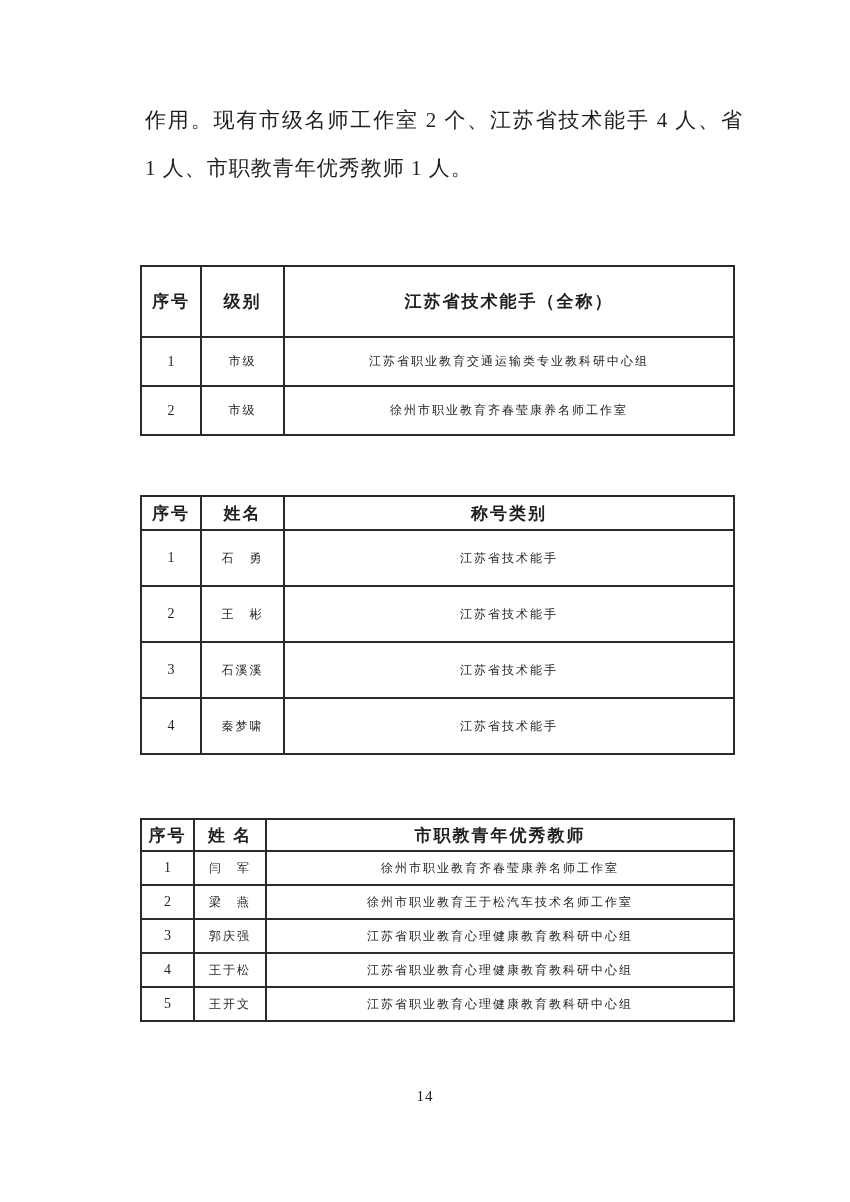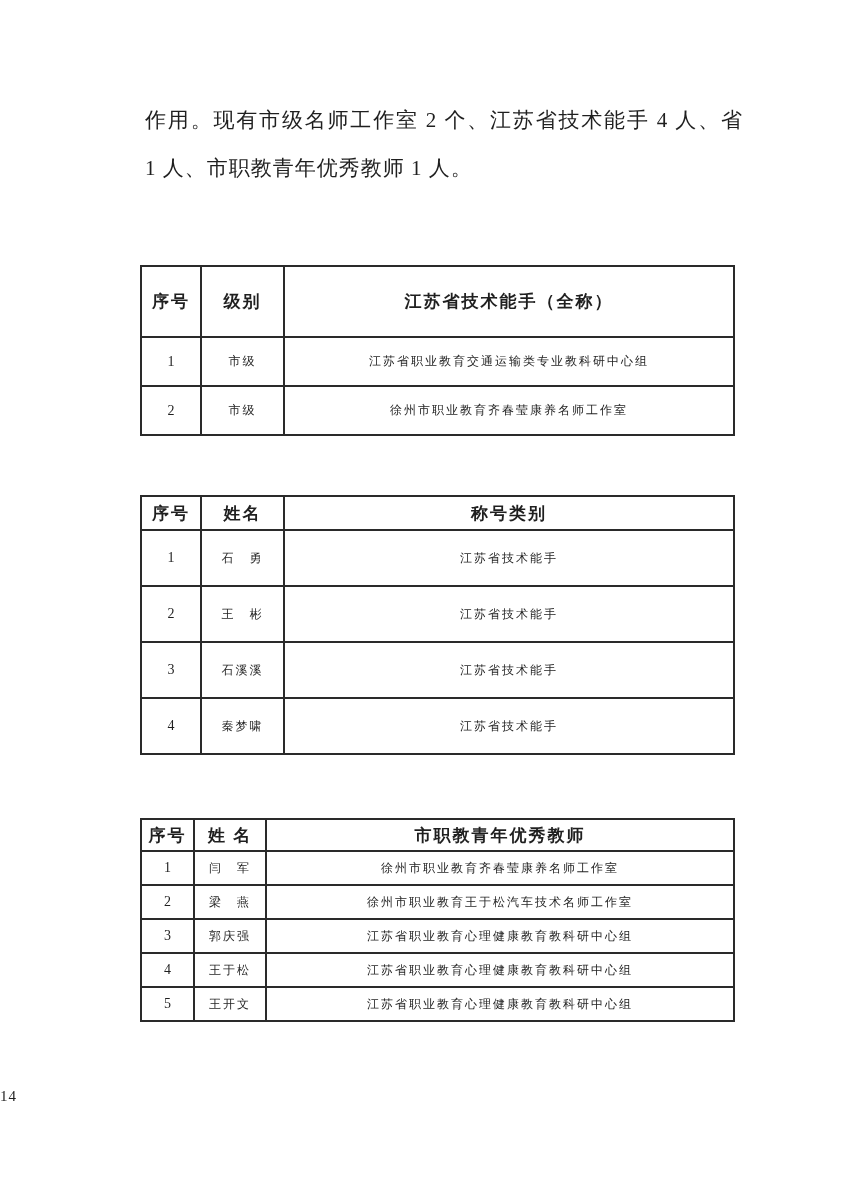--- a/index.html
+++ b/index.html
@@ -79,21 +79,21 @@
   #table-3 col.c2 { width: 72px; }
   #table-3 tr.hdr   { height: 32px; }
   #table-3 tr.row   { height: 34px; }
 
   
   .page-number {
     position: absolute;
     left: 0;
     top: 1088px;
     width: 100%;
-    text-align: left;
+    text-align: center;
     font-size: 15px;
     letter-spacing: 1px;
   }
 </style>
 </head>
 <body>
 
 <div class="page">
 
   <div class="para">

